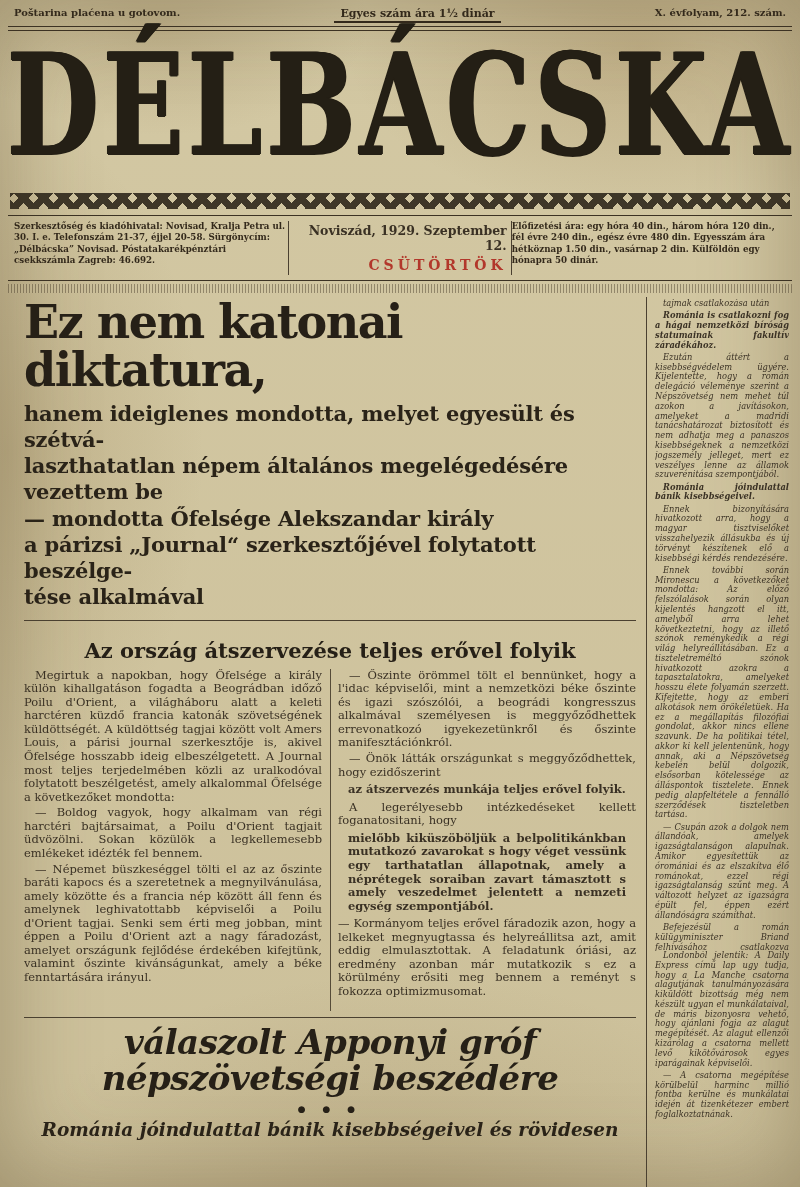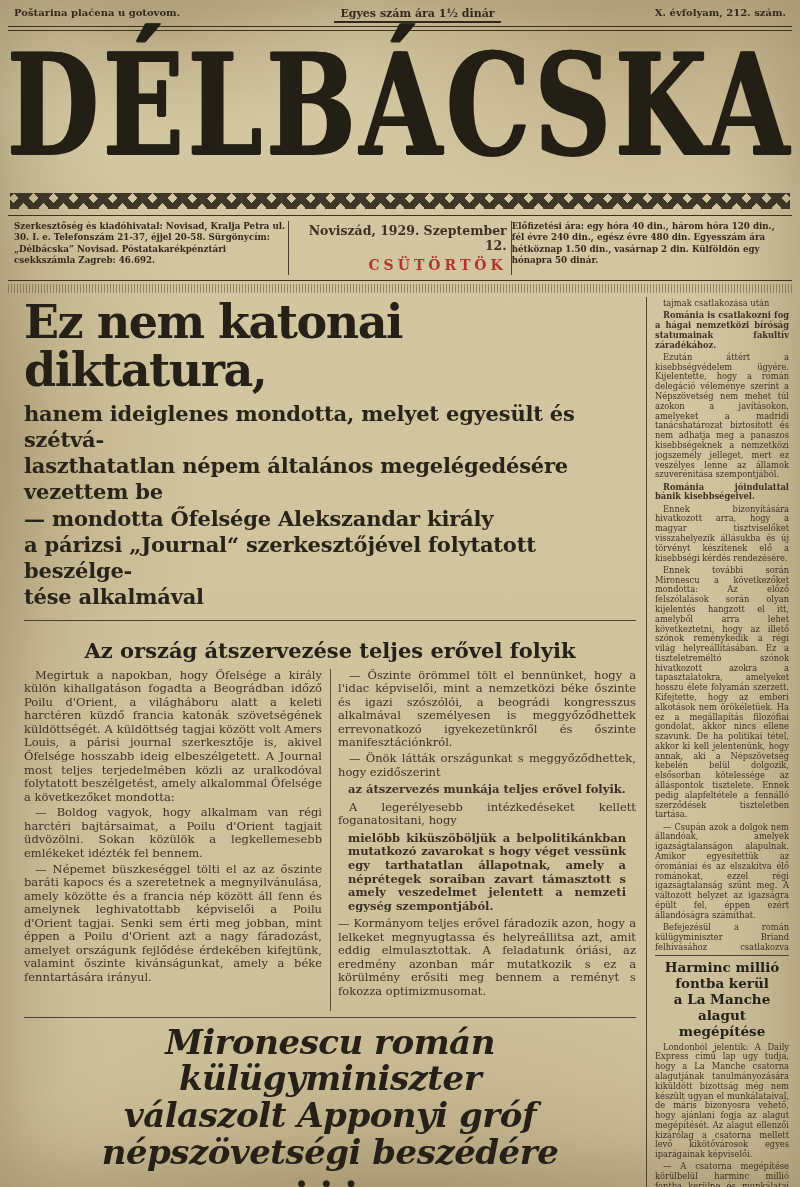--- a/index.html
+++ b/index.html
@@ -60,21 +60,21 @@
   .rule{border-top:1px solid #4a4030;margin:6px 0 2px;}
   
   .m-head{margin-top:4px;}
   .m-head .para{margin:0;text-indent:0;text-align:center;font-style:italic;font-weight:bold;
     font-size:34px;line-height:1.08;letter-spacing:-.5px;color:#262017;}
   .dots{text-align:center;font-size:9px;letter-spacing:7px;margin:7px 0 4px;color:#262017;}
   .m-sub .para{margin:0;text-indent:0;text-align:center;font-style:italic;font-weight:bold;
     font-size:18.5px;line-height:1.3;color:#2a2318;}
   
   .side-body{height:652px;overflow:hidden;}
-  .side-body .para,.side-body2 .para{font-size:8.3px;line-height:1.18;margin:0 0 2.5px;text-indent:8px;}
+  .side-body .para,.side-body2 .para{font-size:8.3px;line-height:1.18;margin:0 0 2.5px;text-indent:8px;font-style:italic;}
   .brief-head{margin:4px 0 3px;padding-top:4px;border-top:1px solid #4a4030;}
   .brief-head .para{margin:0;text-indent:0;text-align:center;font-weight:bold;font-size:13.5px;line-height:1.18;color:#262017;}
   .side-body2{flex:1;overflow:hidden;}
 </style>
 </head>
 <body>
 
 <div class="page">
 
   <header class="topbar">
@@ -123,21 +123,20 @@
           <p class="para">— Önök látták országunkat s meggyőződhettek, hogy ezidőszerint</p>
           <p class="para bc">az átszervezés munkája teljes erővel folyik.</p>
           <p class="para">A legerélyesebb intézkedéseket kellett foganatositani, hogy</p>
           <p class="para bc">mielőbb kiküszöböljük a belpolitikánkban mutatkozó zavarokat s hogy véget vessünk egy tarthatatlan állapotnak, amely a néprétegek soraiban zavart támasztott s amely veszedelmet jelentett a nemzeti egység szempontjából.</p>
           <p class="para lead-in">— Kormányom teljes erővel fáradozik azon, hogy a lelkeket megnyugtassa és helyreállitsa azt, amit eddig elmulasztottak. A feladatunk óriási, az eredmény azonban már mutatkozik s ez a körülmény erősiti meg bennem a reményt s fokozza optimizmusomat.</p>
         </div>
 
       <div class="rule"></div>
 
       <div class="m-head">
-          <p class="para">Mironescu román külügyminiszter</p>
           <p class="para">válaszolt Apponyi gróf</p>
           <p class="para">népszövetségi beszédére</p>
         </div>
 
       <div class="dots">● ● ●</div>
 
       <div class="m-sub">
           <p class="para">Románia jóindulattal bánik kisebbségeivel és rövidesen</p>
         </div>
 
@@ -148,24 +147,20 @@
           <p class="para lead-in">tajmak csatlakozása után</p>
           <p class="para b">Románia is csatlakozni fog a hágai nemzetközi bíróság statumainak fakultív záradékához.</p>
           <p class="para">Ezután áttért a kisebbségvédelem ügyére. Kijelentette, hogy a román delegáció véleménye szerint a Népszövetség nem mehet túl azokon a javításokon, amelyeket a madridi tanácshatározat biztosított és nem adhatja meg a panaszos kisebbségeknek a nemzetközi jogszemély jelleget, mert ez veszélyes lenne az államok szuverénitása szempontjából.</p>
           <p class="para b">Románia jóindulattal bánik kisebbségeivel.</p>
           <p class="para">Ennek bizonyítására hivatkozott arra, hogy a magyar tisztviselőket visszahelyezik állásukba és új törvényt készítenek elő a kisebbségi kérdés rendezésére.</p>
           <p class="para">Ennek további során Mironescu a következőket mondotta: Az előző felszólalások során olyan kijelentés hangzott el itt, amelyből arra lehet következtetni, hogy az illető szónok reménykedik a régi világ helyreállításában. Ez a tiszteletreméltó szónok hivatkozott azokra a tapasztalatokra, amelyeket hosszu élete folyamán szerzett. Kifejtette, hogy az emberi alkotások nem örökéletüek. Ha ez a megállapítás filozófiai gondolat, akkor nincs ellene szavunk. De ha politikai tétel, akkor ki kell jelentenünk, hogy annak, aki a Népszövetség kebelén belül dolgozik, elsősorban kötelessége az álláspontok tisztelete. Ennek pedig alapfeltétele a fennálló szerződések tiszteletben tartása.</p>
           <p class="para">— Csupán azok a dolgok nem állandóak, amelyek igazságtalanságon alapulnak. Amikor egyesítettük az óromániai és az elszakítva élő románokat, ezzel régi igazságtalanság szűnt meg. A változott helyzet az igazságra épült fel, éppen ezért állandóságra számíthat.</p>
           <p class="para">Befejezésül a román külügyminiszter Briand felhívásához csatlakozva hangoztatta, hogy szüntessék meg a háborús gyűlölködést és szűnjék meg végre az a gyűlölködő propaganda, amely mögött a háborura való készülődést lehet sejteni.</p>
         </div>
 
-      <h4 class="brief-head">
-          <p class="para">Harminc millió fontba kerül</p>
-          <p class="para">a La Manche alagut megépítése</p>
-        </h4>
 
       <div class="side-body2">
           <p class="para lead-in">Londonból jelentik: A Daily Express című lap ugy tudja, hogy a La Manche csatorna alagutjának tanulmányozására kiküldött bizottság még nem készült ugyan el munkálataival, de máris bizonyosra vehető, hogy ajánlani fogja az alagut megépítését. Az alagut ellenzői kizárólag a csatorna mellett levő kikötővárosok egyes iparágainak képviselői.</p>
           <p class="para">— A csatorna megépítése körülbelül harminc millió fontba kerülne és munkálatai idején át tizenkétezer embert foglalkoztatnának.</p>
         </div>
     </aside>
 
   </main>
 </div>
 

